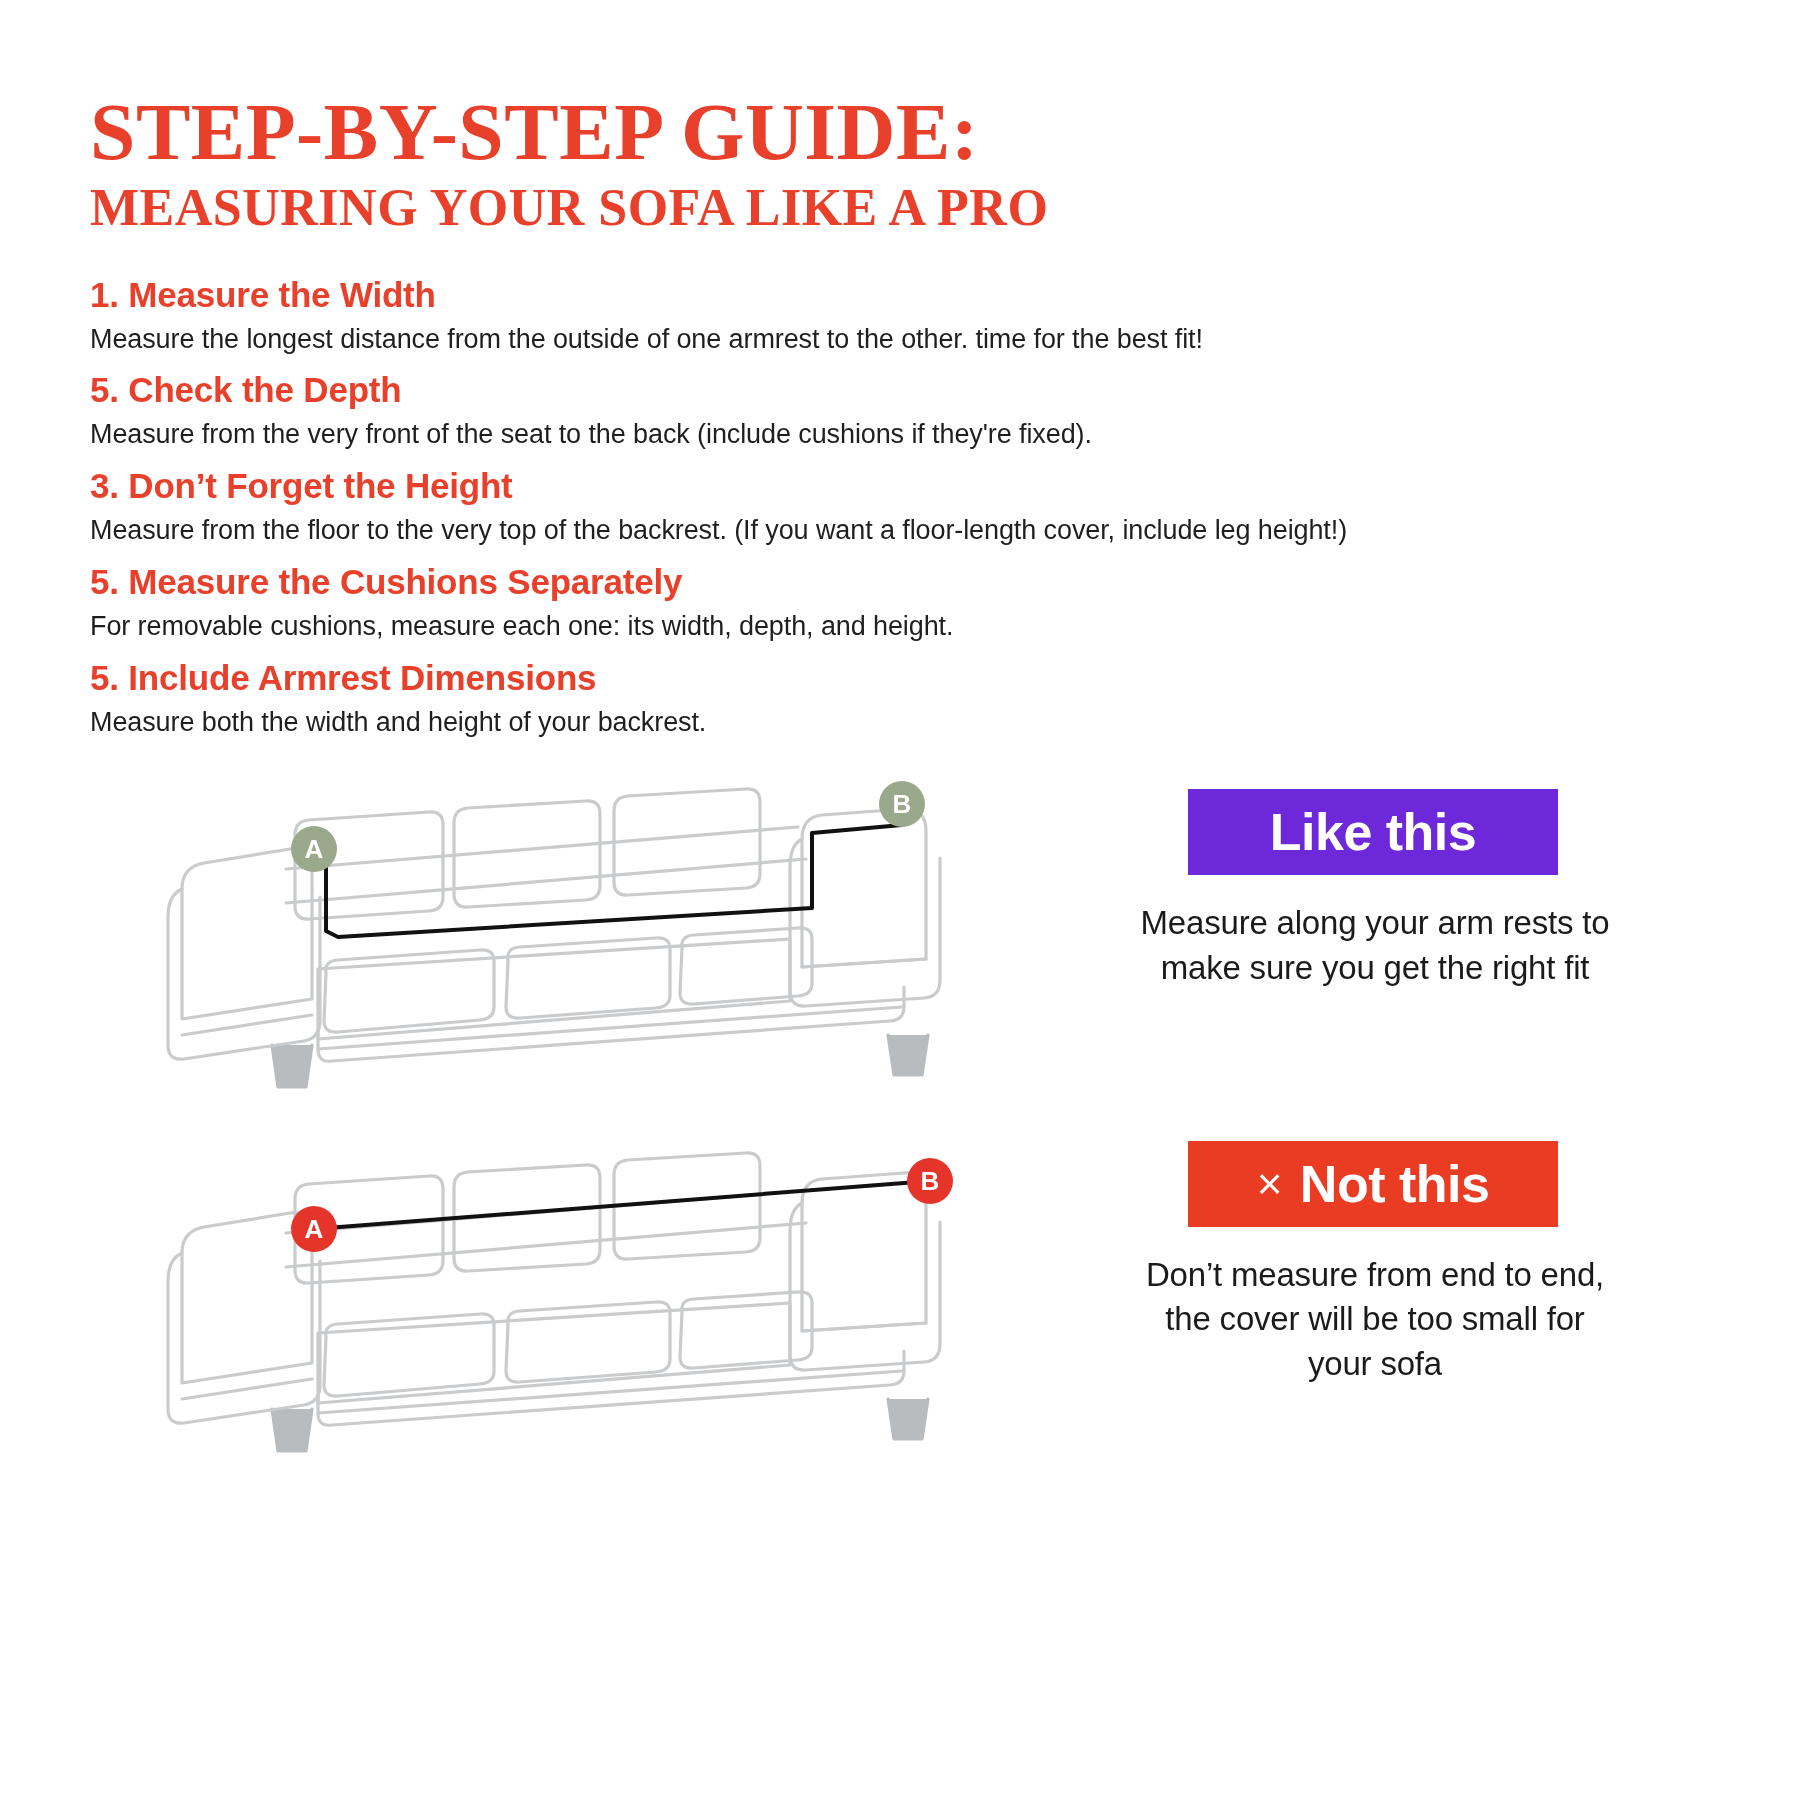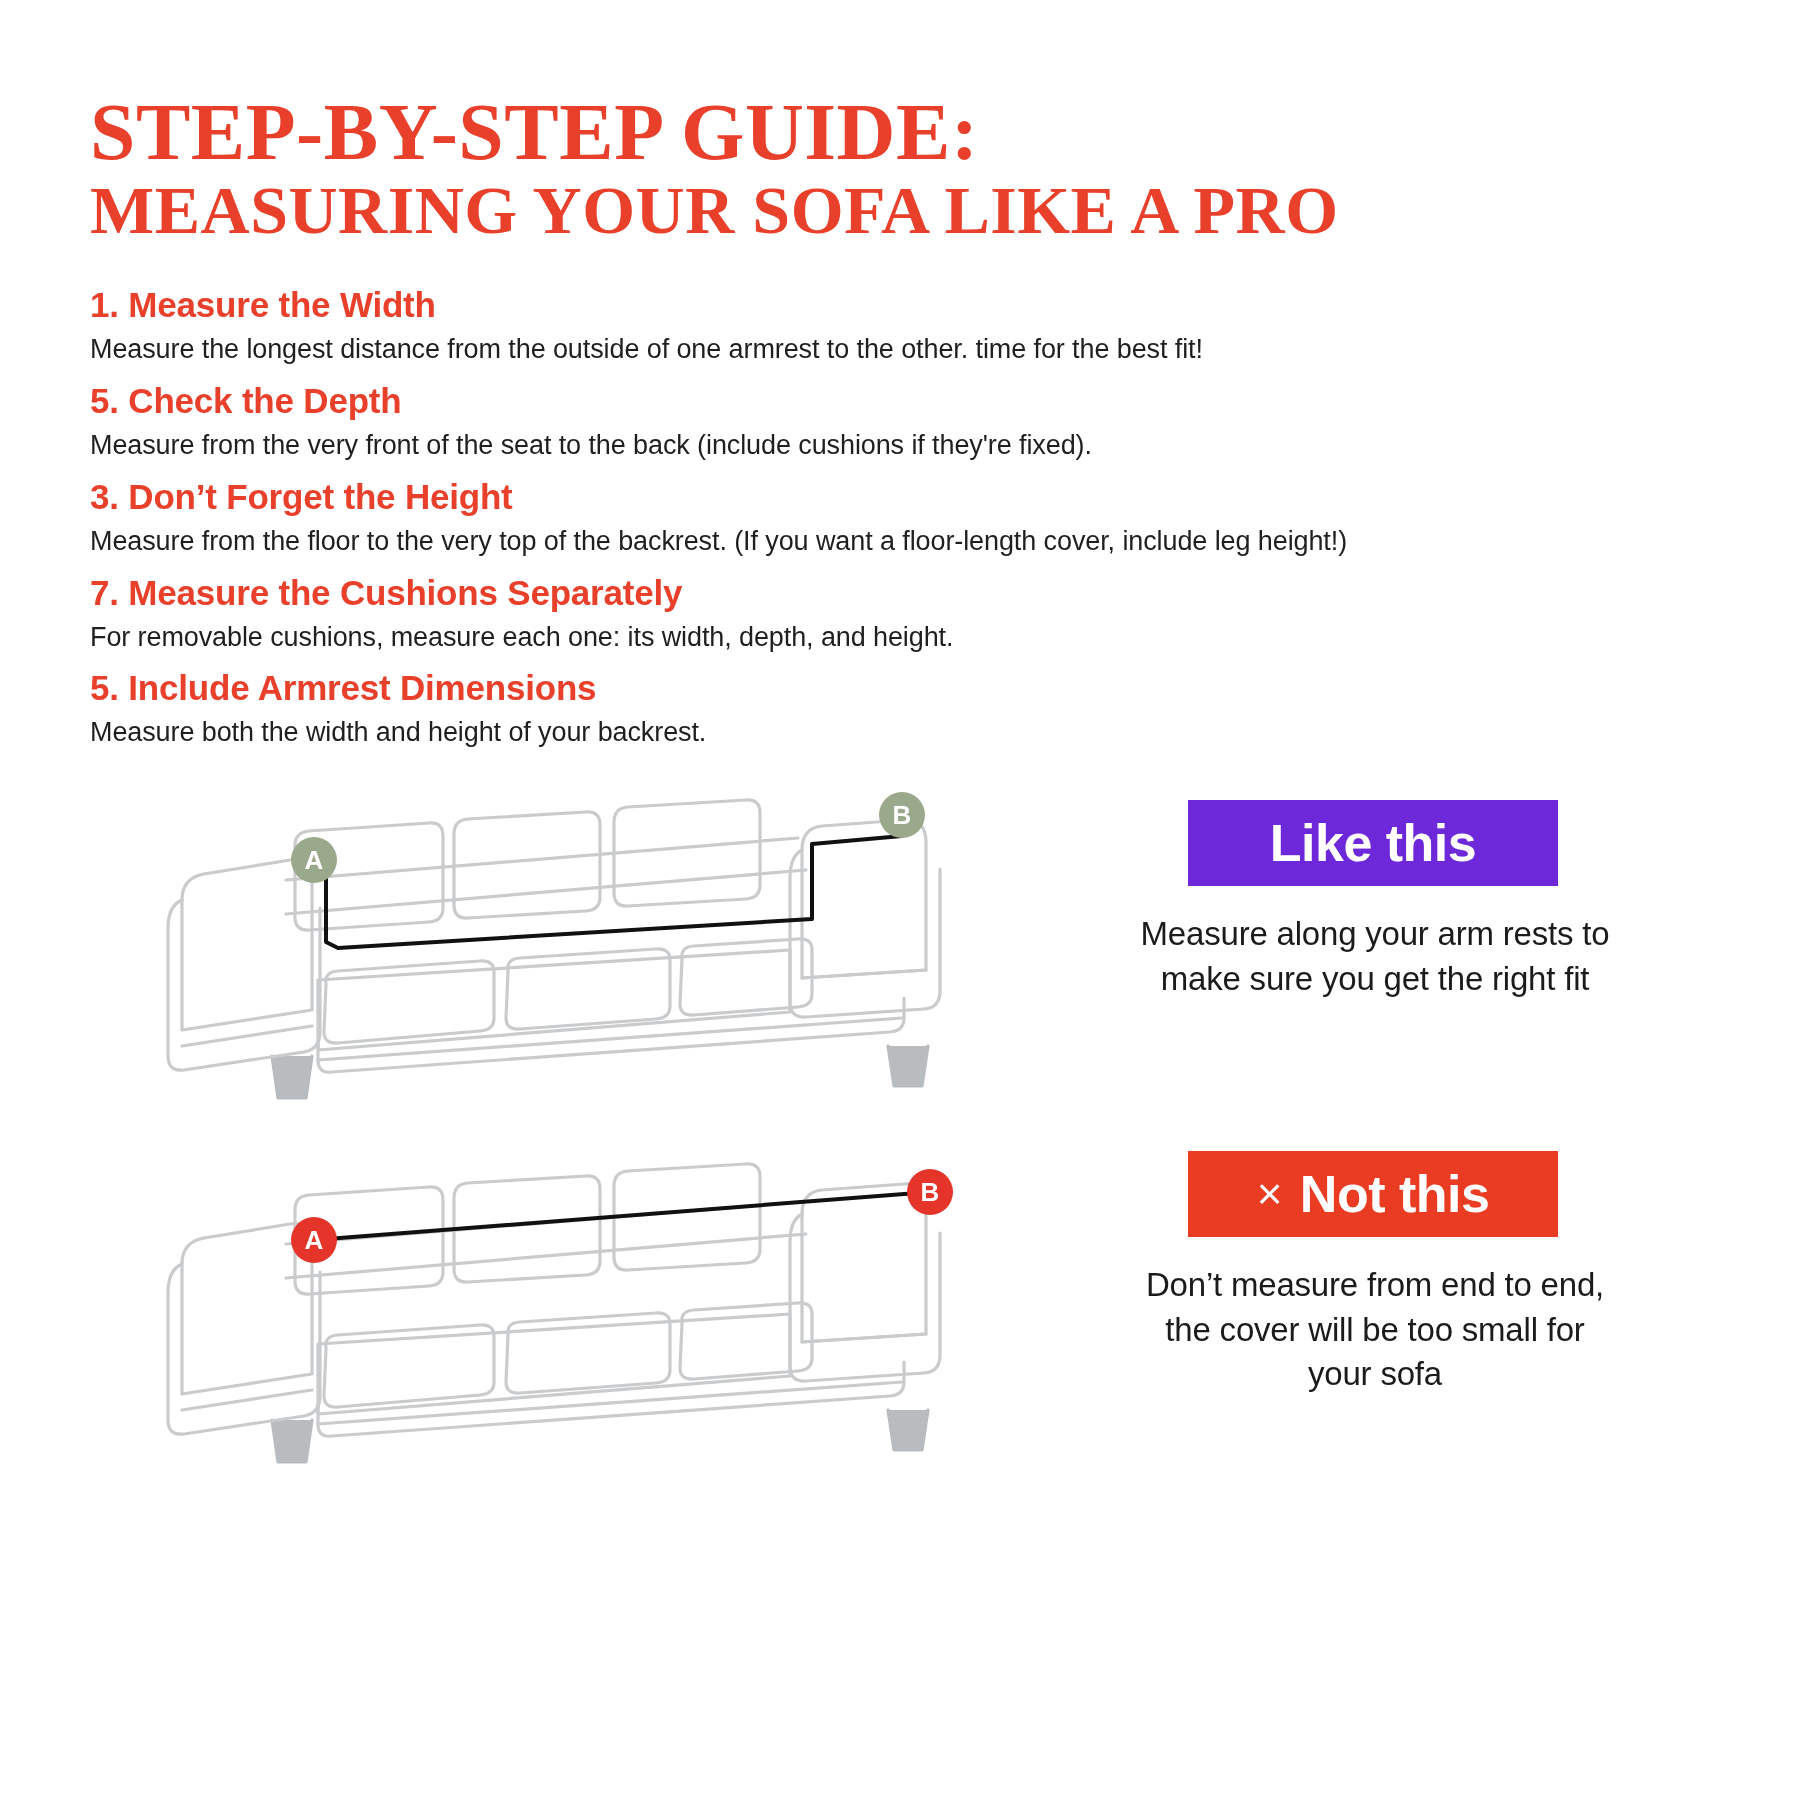--- a/index.html
+++ b/index.html
@@ -31,21 +31,22 @@
     line-height: 1.04;
   }
   .title .line1 {
     display: block;
     font-size: 80px;
     transform: scaleX(1.02);
     transform-origin: left center;
   }
   .title .line2 {
     display: block;
-    font-size: 68px;
+    font-size: 52px;
+    margin-top: 6px;
   }
 
   
   .steps {
     margin-top: 40px;
   }
   .step {
     margin-bottom: 14px;
   }
   .step-head {
@@ -148,21 +149,21 @@
     </div>
     <div class="step">
       <p class="step-head">5. Check the Depth</p>
       <p class="step-body">Measure from the very front of the seat to the back (include cushions if they're fixed).</p>
     </div>
     <div class="step">
       <p class="step-head">3.  Don’t Forget the Height</p>
       <p class="step-body">Measure from the floor to the very top of the backrest. (If you want a floor-length cover, include leg height!)</p>
     </div>
     <div class="step">
-      <p class="step-head">7. Measure the Cushions Separately</p>
+      <p class="step-head">5. Measure the Cushions Separately</p>
       <p class="step-body">For removable cushions, measure each one: its width, depth, and height.</p>
     </div>
     <div class="step">
       <p class="step-head">5. Include Armrest Dimensions</p>
       <p class="step-body">Measure both the width and height of your backrest.</p>
     </div>
   </div>
 
   <div class="lower">
 

